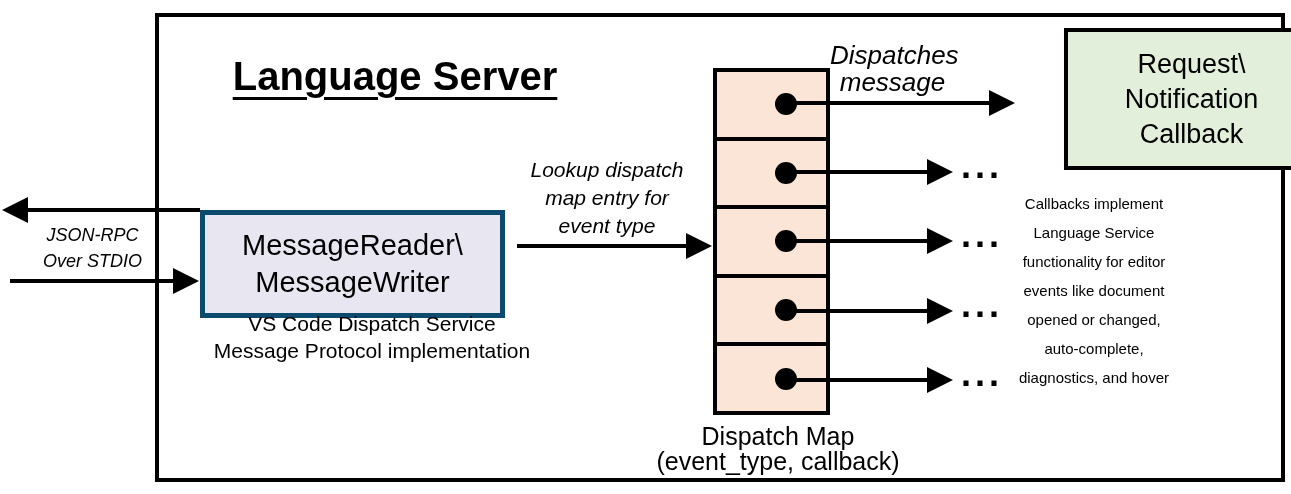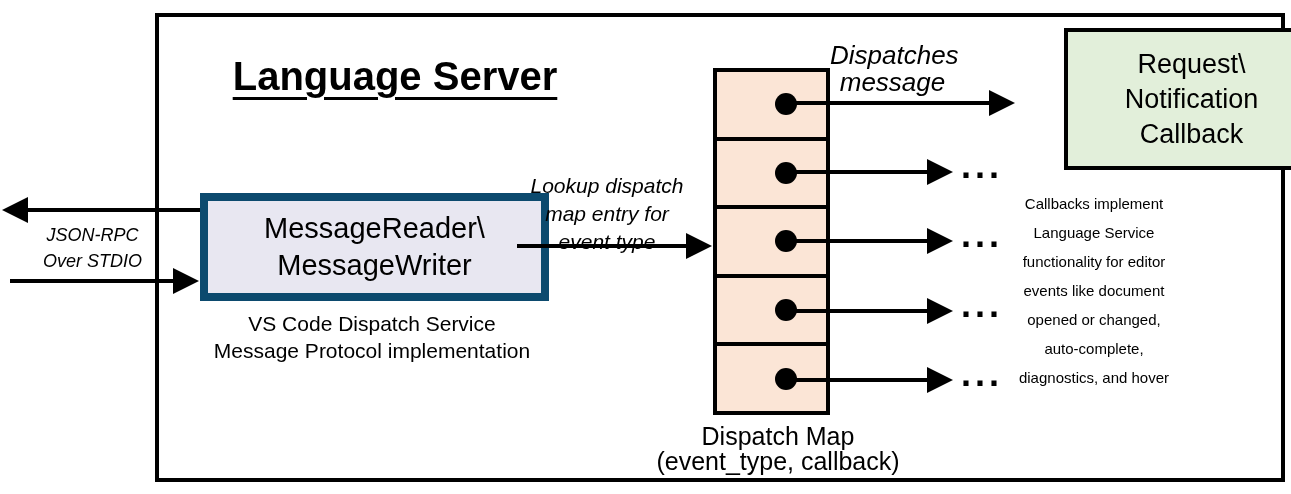--- a/index.html
+++ b/index.html
@@ -28,28 +28,28 @@
   .ahead-r { position:absolute; width:0; height:0;
     border-top:13px solid transparent; border-bottom:13px solid transparent;
     border-left:26px solid #000; }
   .ahead-l { position:absolute; width:0; height:0;
     border-top:13px solid transparent; border-bottom:13px solid transparent;
     border-right:26px solid #000; }
 
   .json-rpc-label { left:15px; top:222px; width:155px; font-size:18px; line-height:26px; }
 
   .io-box {
-    left:200px; top:193px; width:349px; height:108px;
-    border:8px solid #0c4a6e; box-sizing:border-box; background:#e8e7f1;
+    left:200px; top:210px; width:305px; height:108px;
+    border:5px solid #0c4a6e; box-sizing:border-box; background:#e8e7f1;
     display:flex; align-items:center; justify-content:center;
     font-size:29px; line-height:37px;
   }
   .io-caption { left:172px; top:310px; width:400px; font-size:21px; line-height:27px; }
 
-  .lookup-label { left:512px; top:156px; width:190px; font-size:21px; line-height:28px;margin-top:16px; }
+  .lookup-label { left:512px; top:156px; width:190px; font-size:21px; line-height:28px; }
 
   .dispatch-map {
     left:713px; top:68px; width:117px; height:347px;
     border:4px solid #000; box-sizing:border-box;
     display:flex; flex-direction:column;
   }
   .map-cell { flex:1; background:#fbe5d6; position:relative; }
   .map-cell + .map-cell { border-top:4px solid #000; }
   .map-dot {
     position:absolute; left:58px; top:50%; transform:translateY(-50%);

